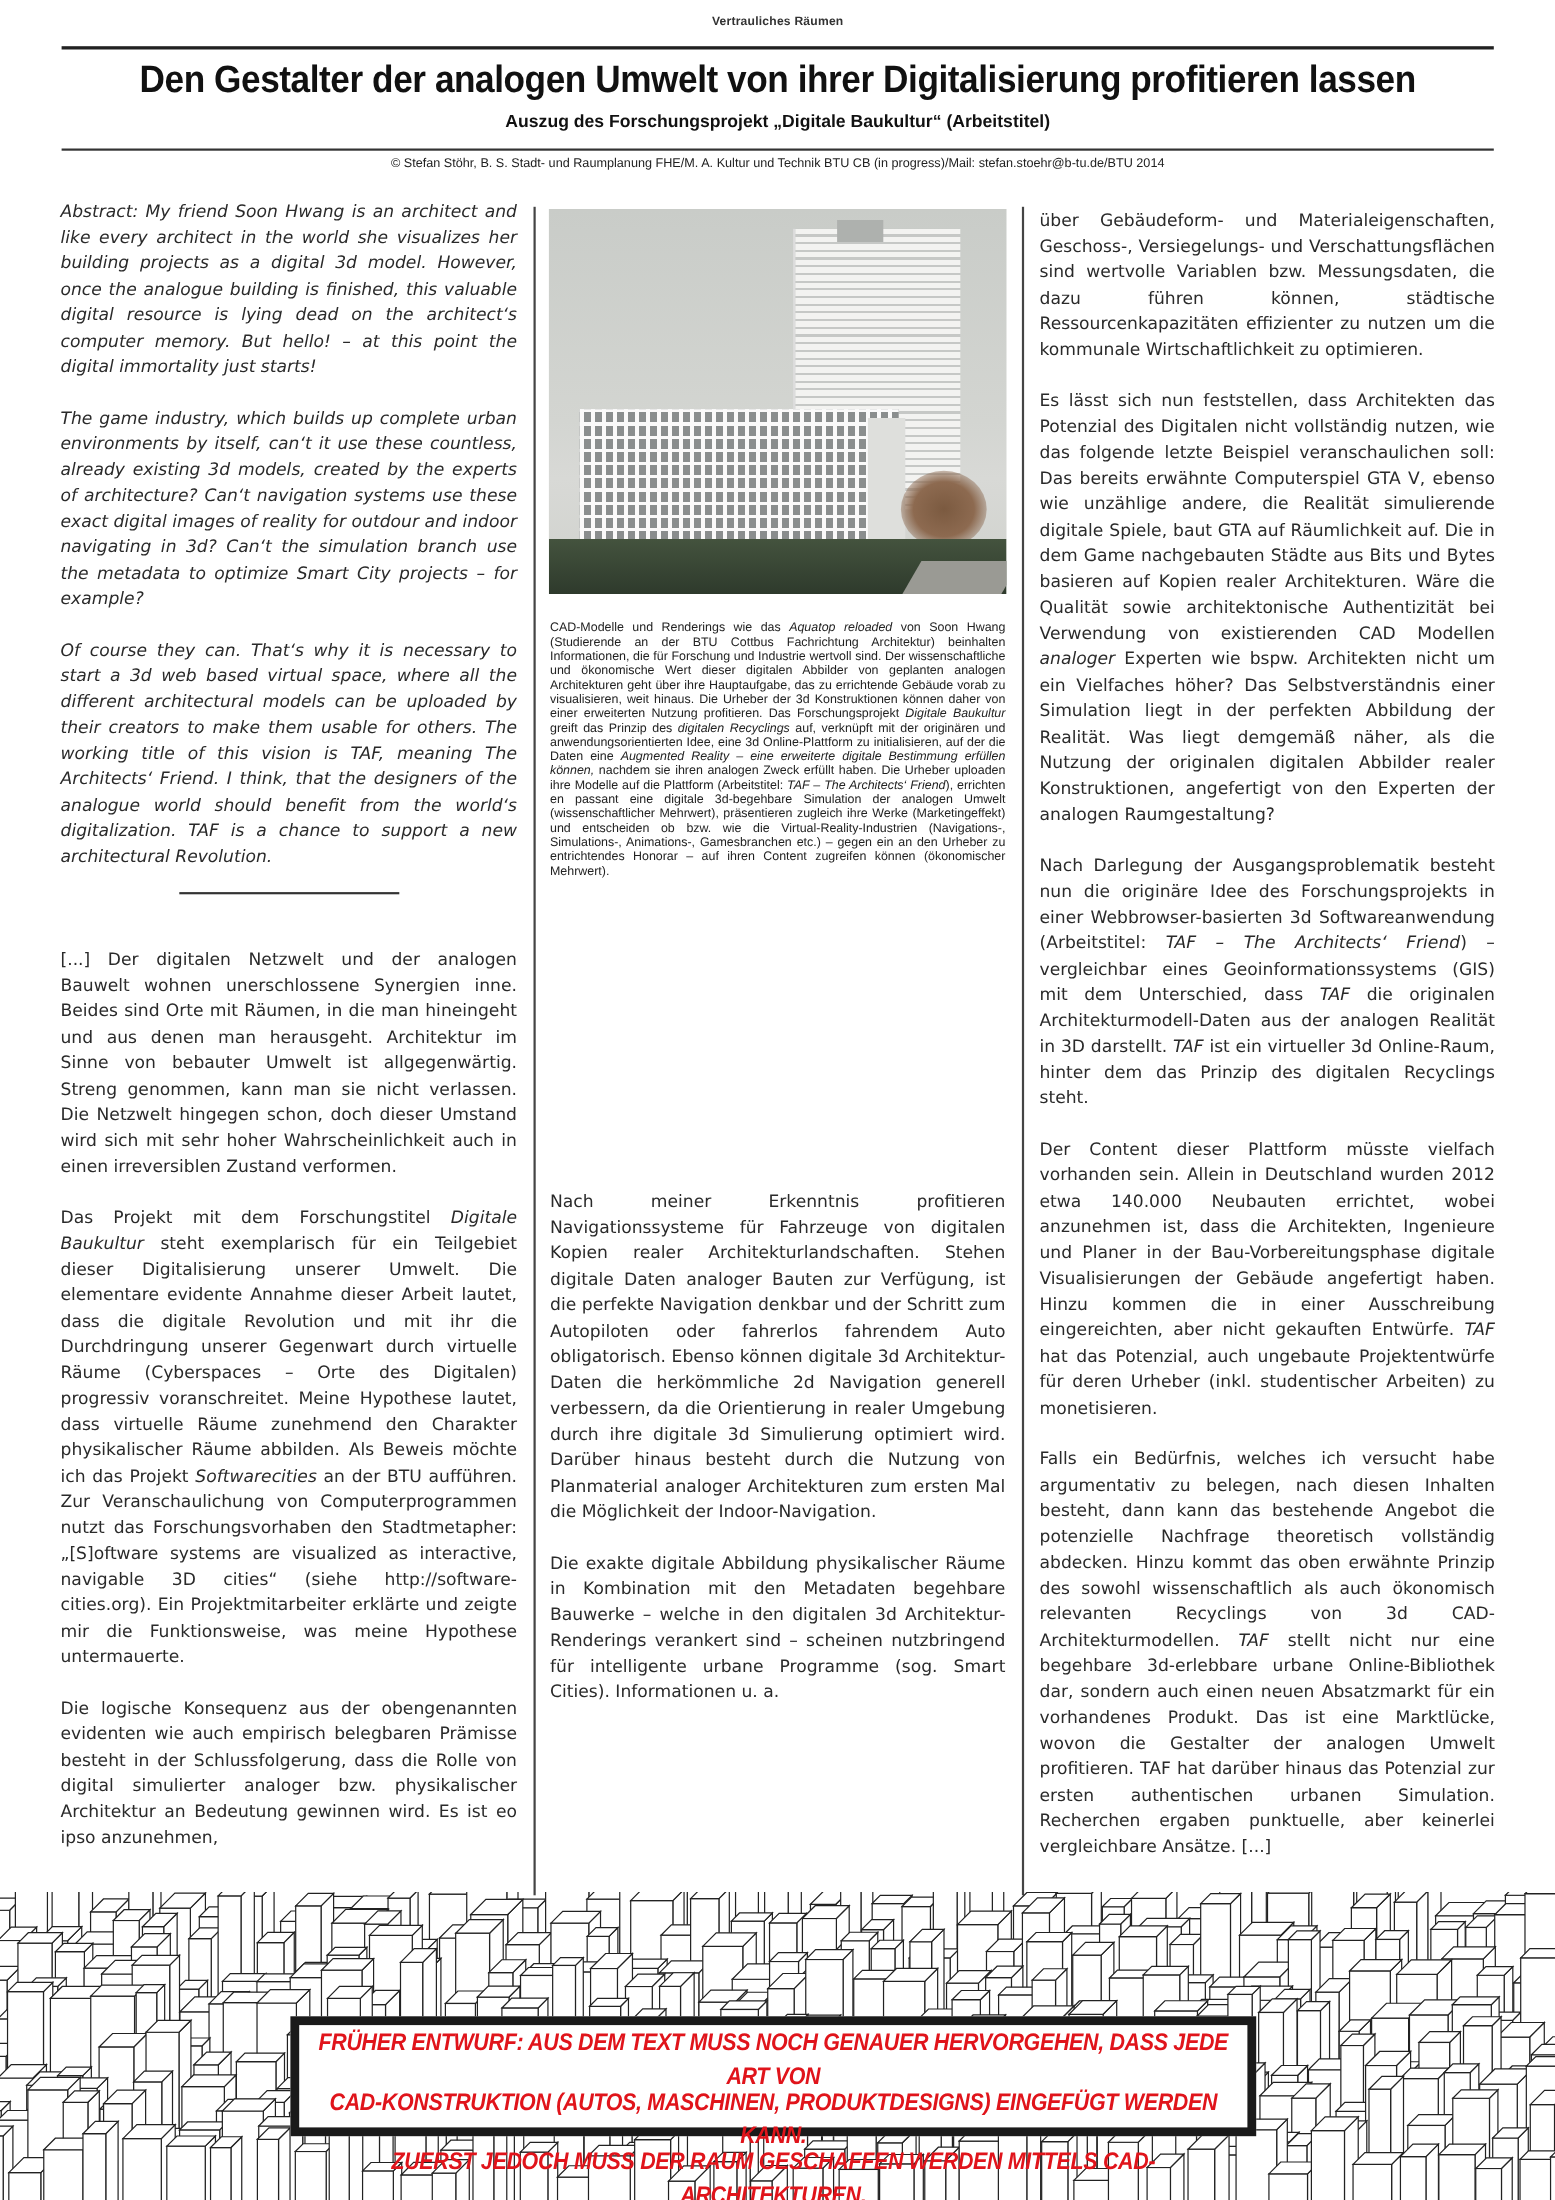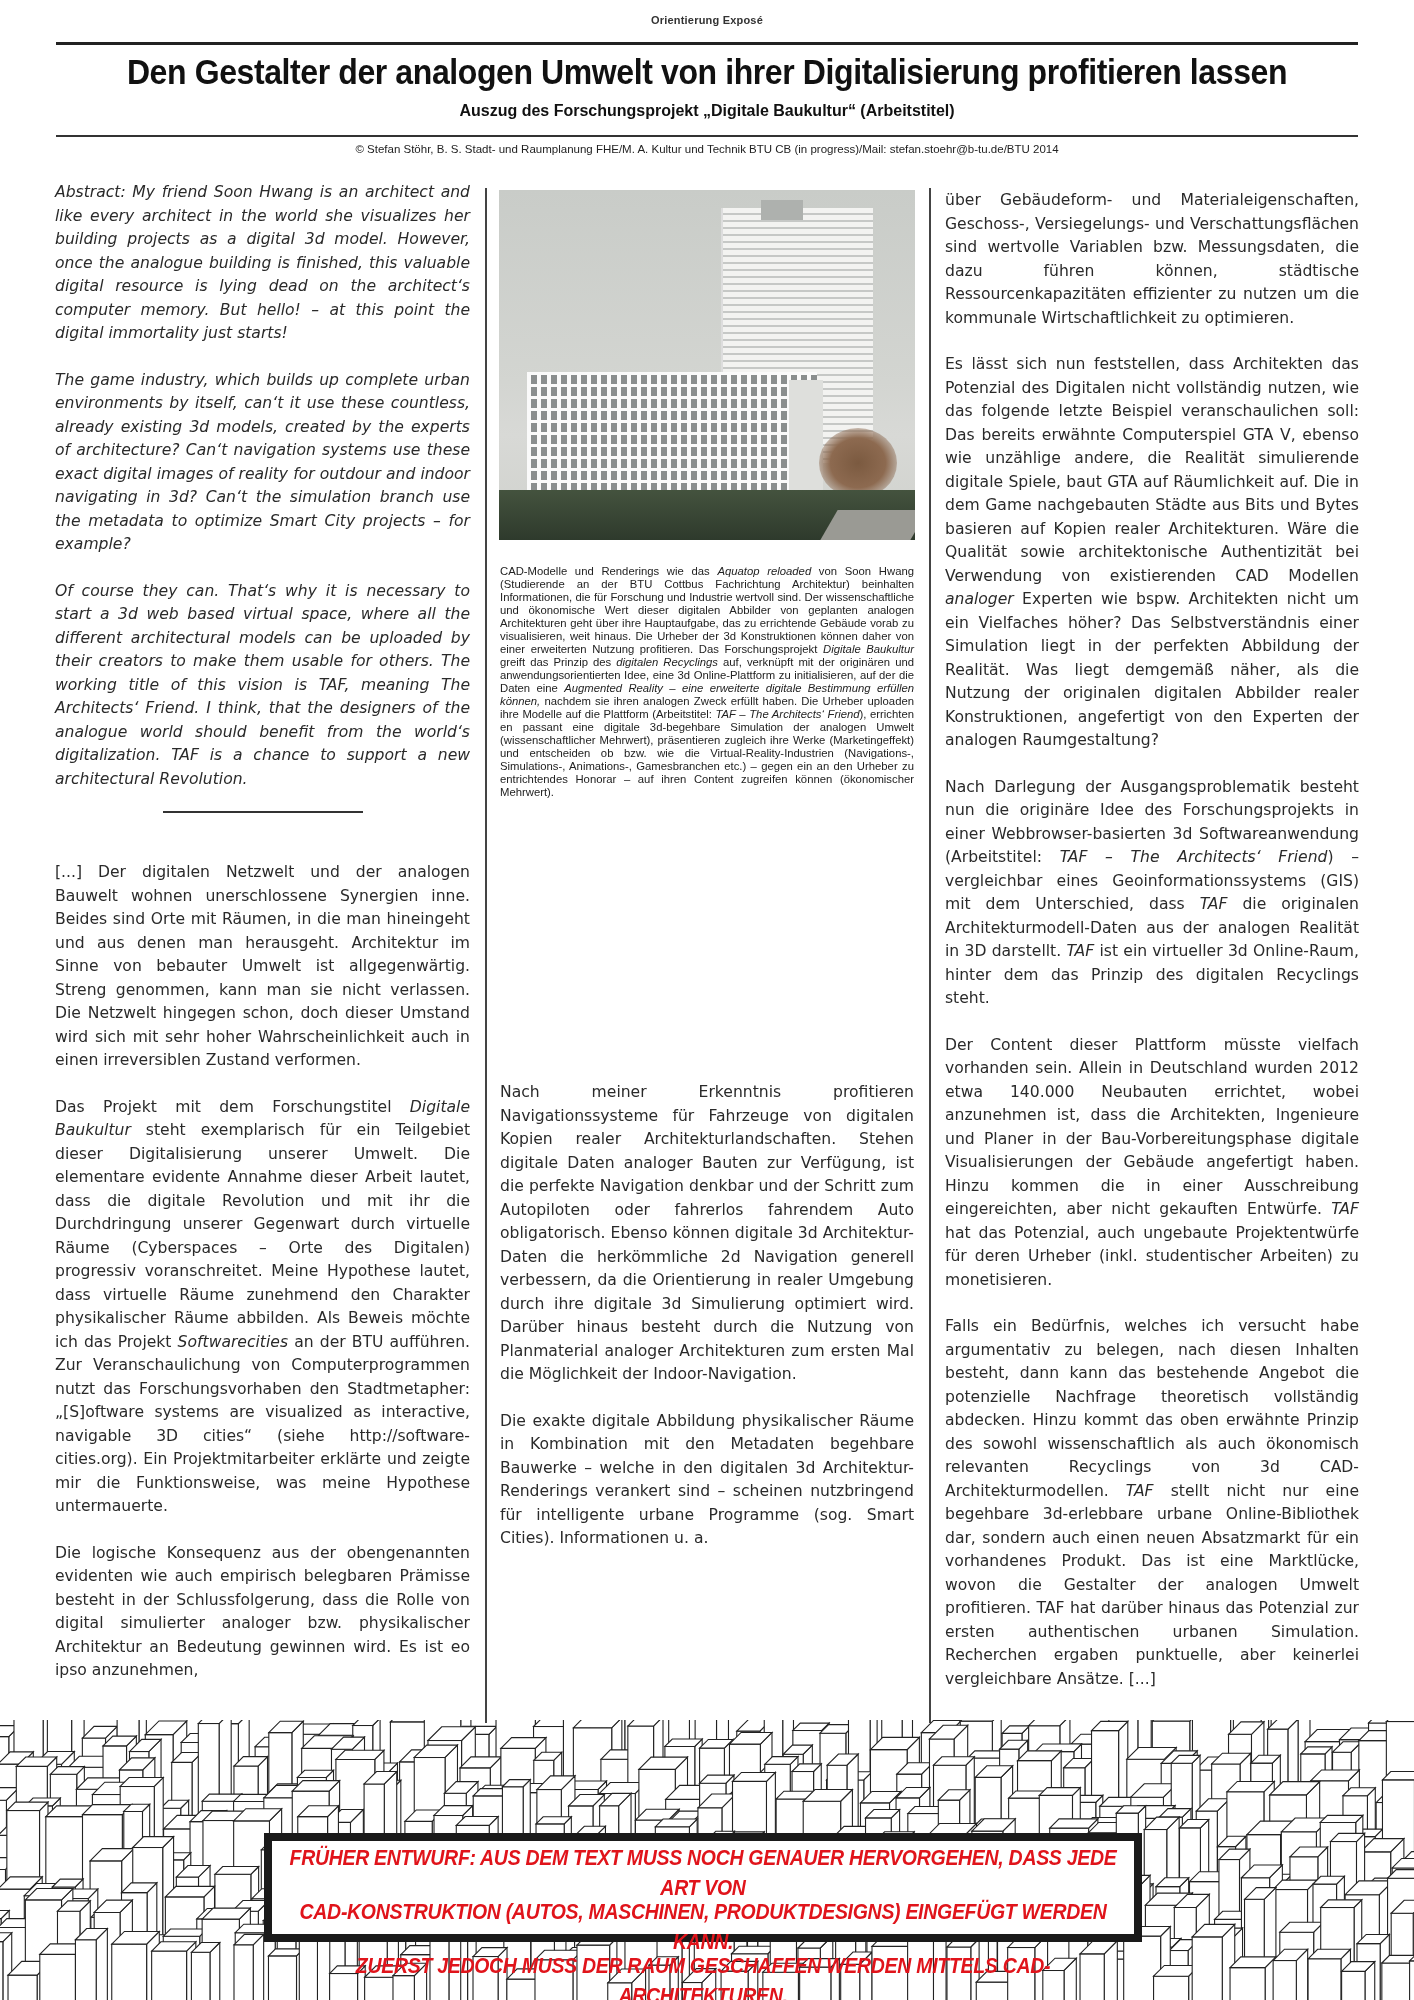--- a/index.html
+++ b/index.html
@@ -52,21 +52,21 @@
   .city { position:absolute; left:0; top:1720px; width:1414px; height:280px; overflow:hidden; }
   .notice { position:absolute; left:264px; top:1833px; width:862px; height:93px;
             border:8px solid #1a1a1a; background:#ffffff; text-align:center;font-style:italic; }
   .notice-line { font-family:"Liberation Sans", sans-serif; font-weight:bold; color:#e0141b;
                  font-size:19.5px; line-height:27px; letter-spacing:-0.3px; transform:scaleY(1.12); }
   .notice-inner { padding-top:5px; }
 </style>
 </head>
 <body>
 
-<div class="kicker">Orientierung Exposé</div>
+<div class="kicker">Vertrauliches Räumen</div>
 <div class="rule-top"></div>
 <h1 class="title" style="margin:0">Den Gestalter der analogen Umwelt von ihrer Digitalisierung profitieren lassen</h1>
 <div class="subtitle">Auszug des Forschungsprojekt „Digitale Baukultur“ (Arbeitstitel)</div>
 <div class="rule-mid"></div>
 <div class="byline">© Stefan Stöhr, B. S. Stadt- und Raumplanung FHE/M. A. Kultur und Technik BTU CB (in progress)/Mail: stefan.stoehr@b-tu.de/BTU 2014</div>
 
 <div class="vdiv1"></div>
 <div class="vdiv2"></div>
 
 <div class="col col1">

